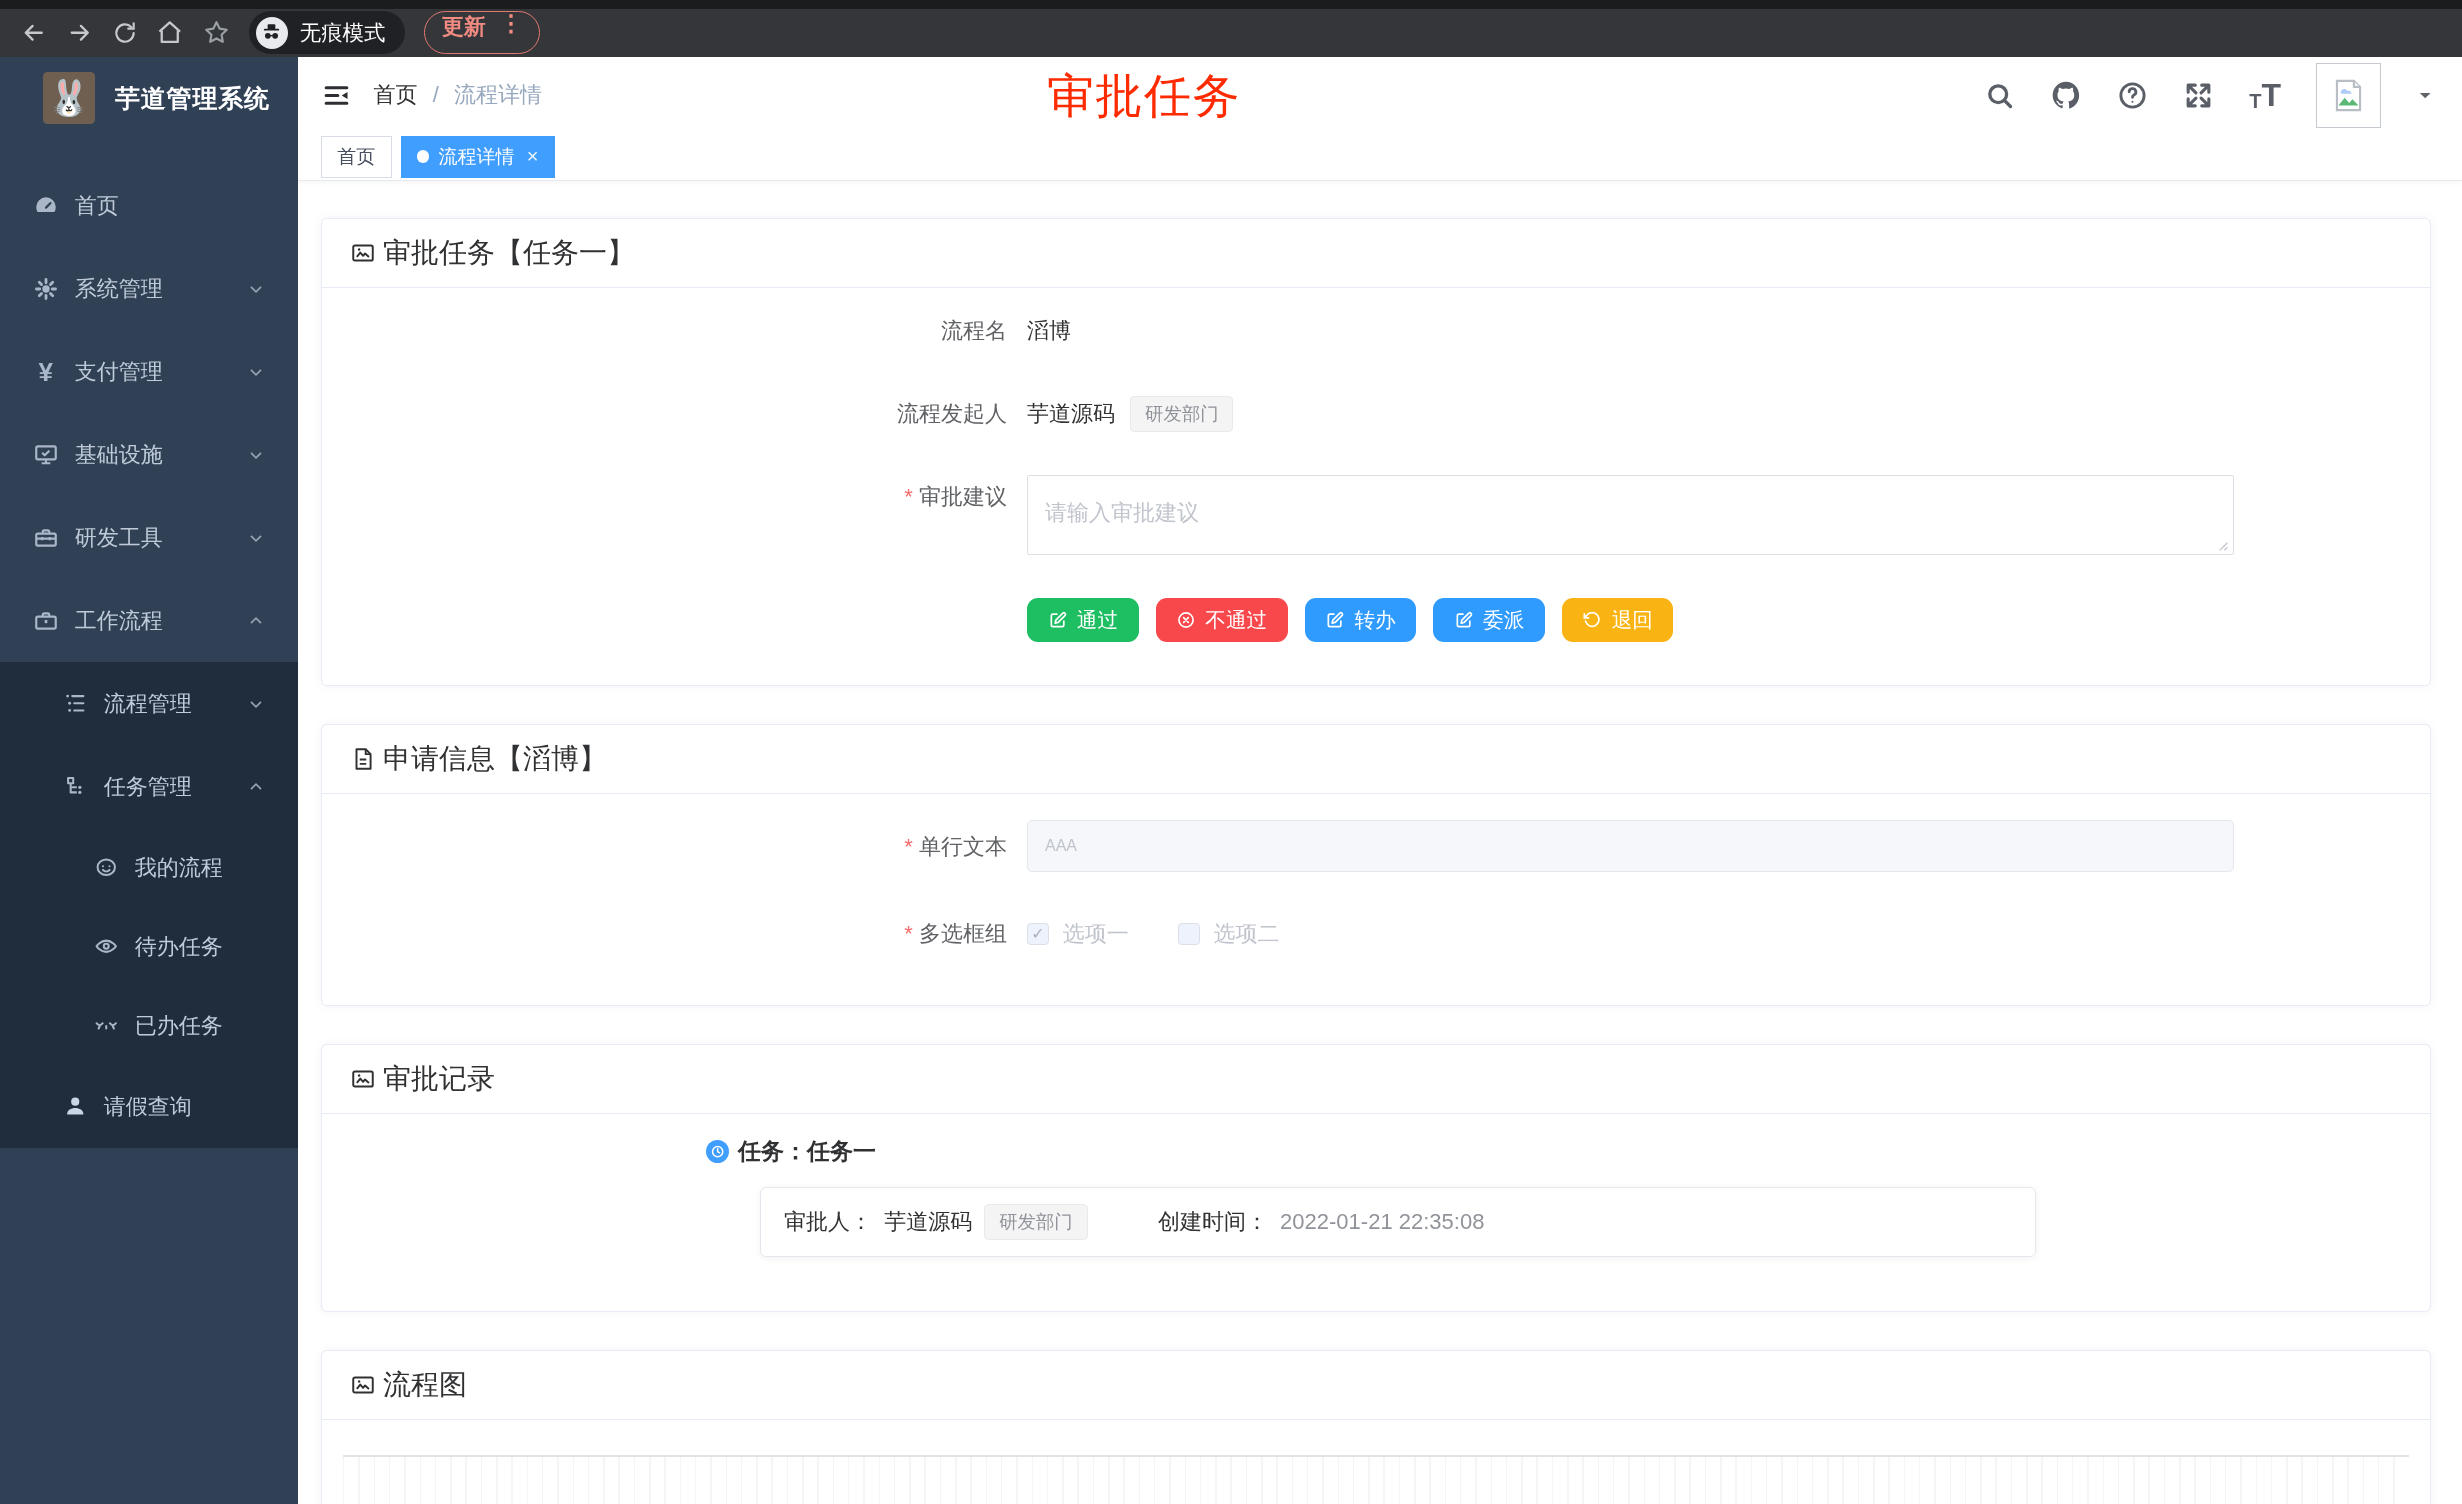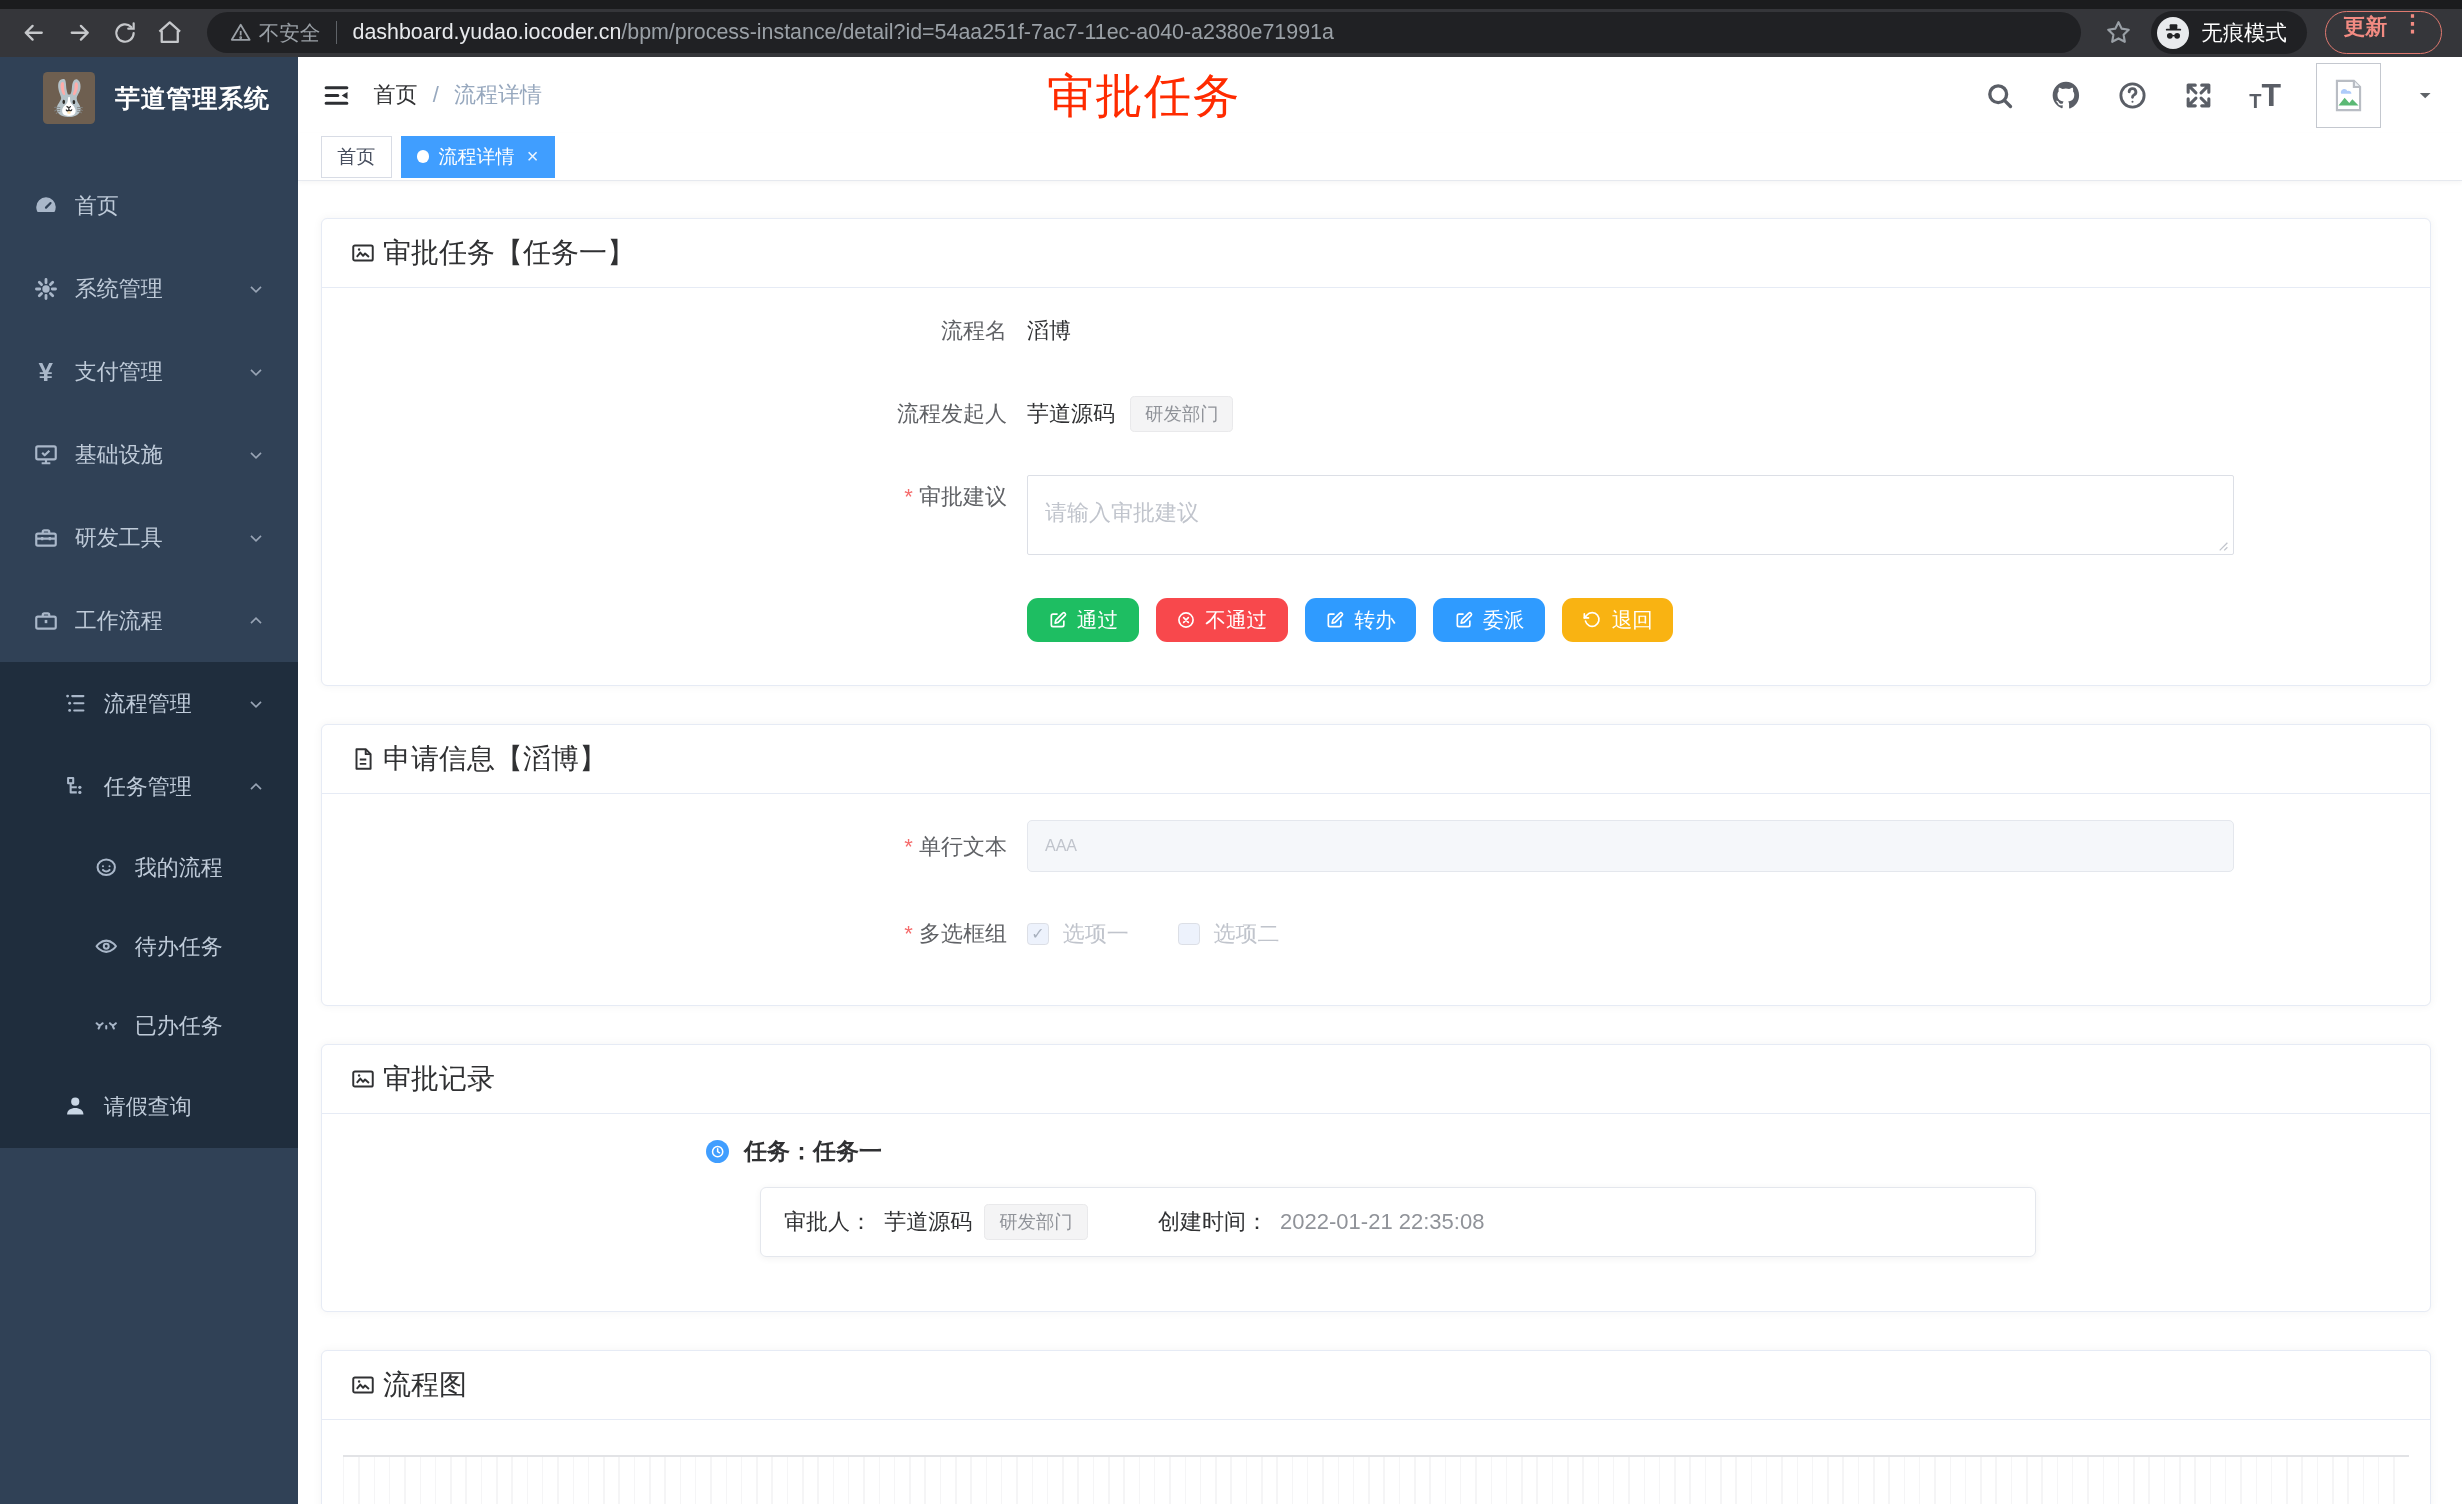--- a/index.html
+++ b/index.html
@@ -98,21 +98,21 @@
   .btn.green{background:#1ebe62}.btn.red{background:#f8484c}.btn.blue{background:#2f9bff}.btn.orange{background:#f9b312}
 
   .input-dis{width:1207px;height:52px;box-sizing:border-box;background:#f5f7fa;border:0.8px solid #e4e7ed;border-radius:5px;
              color:#c0c4cc;font-size:16px;padding:0 17px;font-family:"Liberation Sans",sans-serif}
   .cbgroup{display:flex;align-items:center;gap:49px}
   .cbitem{display:flex;align-items:center;gap:13.8px;color:#c0c4cc;font-size:22px}
   .cbbox{width:22px;height:22px;box-sizing:border-box;border:0.8px solid #dcdfe6;background:#edf2fc;border-radius:3.8px;
          display:flex;align-items:center;justify-content:center;color:#a8b0bd}
 
   .tl{margin-left:353px}
-  .tl-head{display:flex;align-items:center;gap:15px;font-size:23px;color:#303133;font-weight:600}
+  .tl-head{display:flex;align-items:center;gap:9px;font-size:23px;color:#303133;font-weight:600}
   .tl-dot{width:23px;height:23px;border-radius:50%;background:#409eff;color:#fff;display:flex;align-items:center;justify-content:center;flex:none}
   .approve-box{margin:20px 0 0 54px;width:1276px;height:70px;box-sizing:border-box;border:0.8px solid #e4e7ed;border-radius:6.1px;
                box-shadow:0 1.5px 7.6px rgba(0,0,0,.05);display:flex;align-items:center;padding:0 23px;font-size:22px;color:#303133;gap:12.2px}
   .approve-box .time-val{color:#909399}
   .gap60{width:46px;flex:none}
 
   .diagram{height:474px;margin-bottom:0}
   .grid{height:398px;margin-top:18.4px;
     background:
       repeating-linear-gradient(to bottom,#e2e3e6 0 1.5px,transparent 1.5px 367px),
@@ -143,32 +143,20 @@
             <path d="M20 3v5h-5" fill="none"></path>
           </svg>
         </span>
       <span class="nav-ic">
         <svg width="27.5" height="27.5" viewBox="0 0 24 24" fill="none" stroke="currentColor" stroke-width="2" stroke-linejoin="round">
             <path d="M3 11l9-8 9 8"></path>
             <path d="M5 10v10h14V10"></path>
           </svg>
         </span>
 
-      <div class="urlpill">
-        <span class="sec">
-          <svg width="21.4" height="21.4" viewBox="0 0 24 24" fill="none" stroke="#9aa0a6" stroke-width="2" stroke-linejoin="round">
-              <path d="M12 3L2 20h20z"></path>
-              <path d="M12 10v5"></path>
-              <circle cx="12" cy="17.6" r="0.6" fill="#9aa0a6"></circle>
-            </svg>
-          <span>不安全</span>
-        </span>
-        <span class="sep"></span>
-        <span class="url"><span class="host">dashboard.yudao.iocoder.cn</span><span>/bpm/process-instance/detail?id=54aa251f-7ac7-11ec-a040-a2380e71991a</span></span>
-      </div>
 
       <span class="star">
         <svg width="29" height="29" viewBox="0 0 24 24" fill="none" stroke="currentColor" stroke-width="1.8" stroke-linejoin="round">
             <path d="M12 3.5l2.6 5.3 5.9.9-4.3 4.1 1 5.9-5.2-2.8-5.2 2.8 1-5.9L3.5 9.7l5.9-.9z"></path>
           </svg>
         </span>
 
       <span class="incog">
         <span class="cir">
           <svg width="23" height="23" viewBox="0 0 24 24" fill="#202124">

